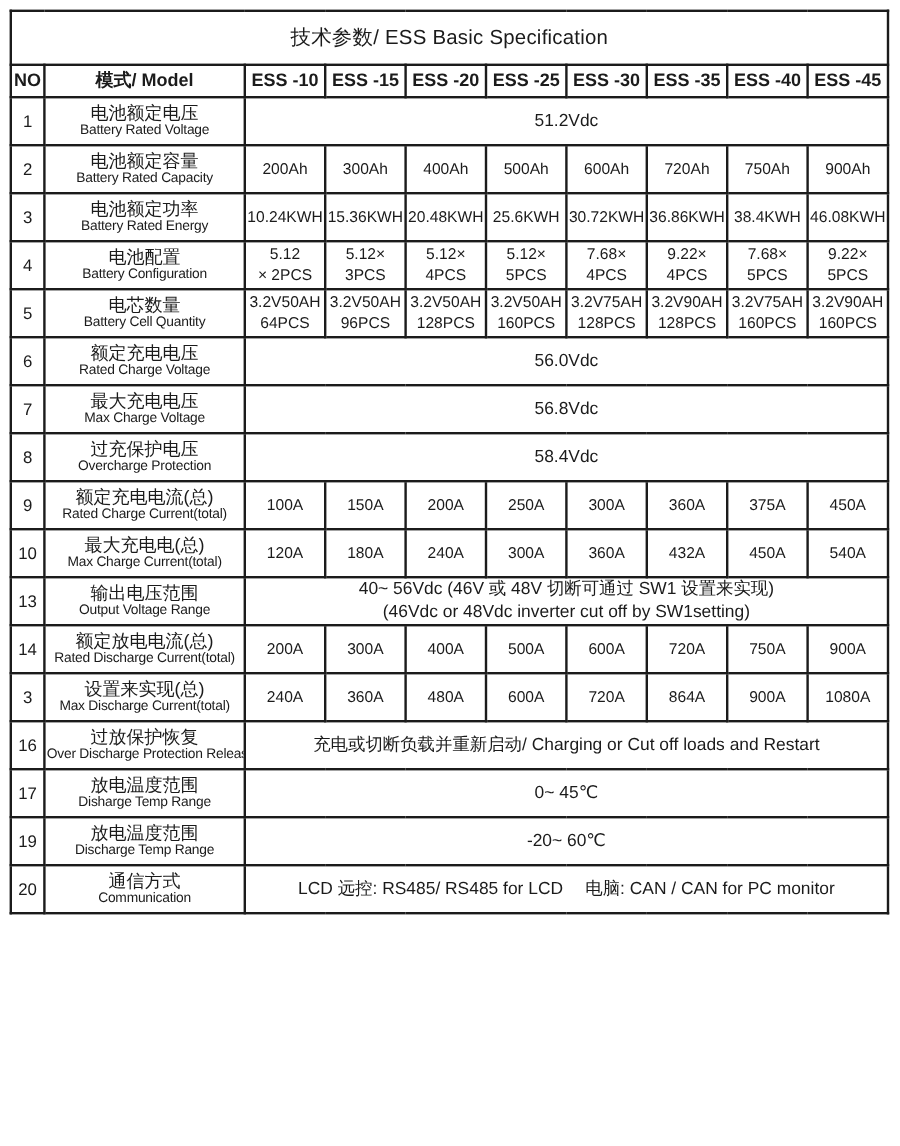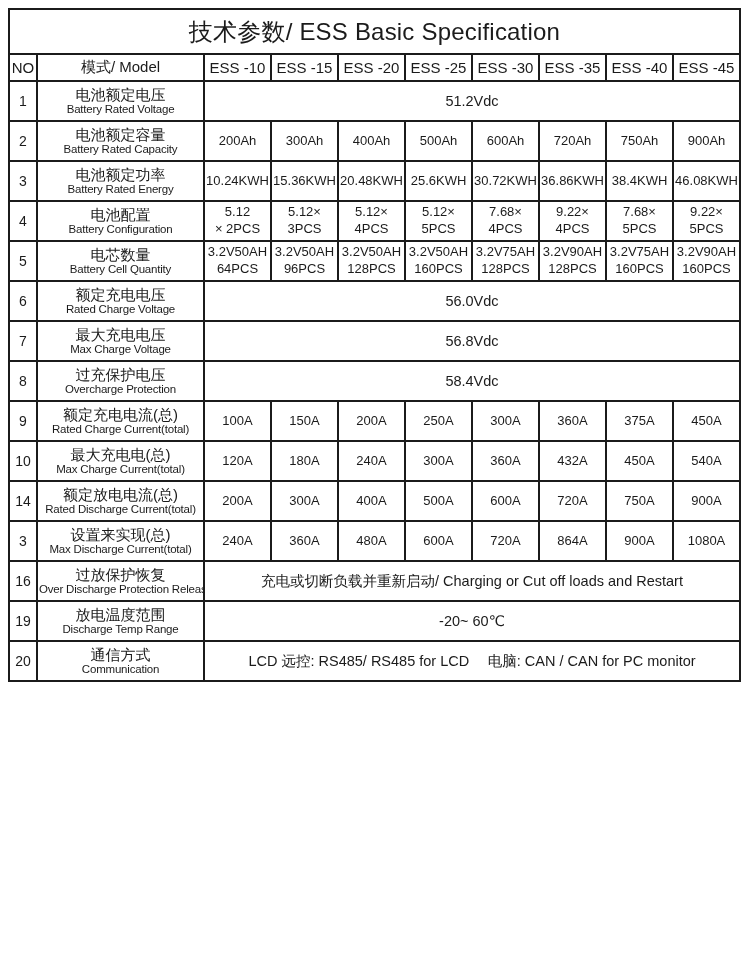--- a/index.html
+++ b/index.html
@@ -21,29 +21,29 @@
   table.spec th,
   table.spec td {
     border: 2px solid #1b1b1b;
     padding: 0 1px;
     text-align: center;
     vertical-align: middle;
     overflow: hidden;
   }
   .title-cell {
     height: 43px;
-    font-size: 24px;
+    font-size: 17px;
     font-weight: normal;
     letter-spacing: 0.2px;
     margin-left: 15px;
   }
   tr.col-header-row th {
     height: 25px;
     font-size: 15px;
-    font-weight: normal;
+    font-weight: bold;
     white-space: nowrap;
   }
   tbody tr {
     height: 40px;
   }
   .no-cell {
     font-size: 14px;
   }
   .label-cell {
     line-height: 1.15;
@@ -226,20 +226,29 @@
         <td class="value-cell">120A</td>
         <td class="value-cell">180A</td>
         <td class="value-cell">240A</td>
         <td class="value-cell">300A</td>
         <td class="value-cell">360A</td>
         <td class="value-cell">432A</td>
         <td class="value-cell">450A</td>
         <td class="value-cell">540A</td>
       </tr>
       <tr>
+        <td class="no-cell">13</td>
+        <td class="label-cell">
+          <div class="zh">输出电压范围</div>
+          <div class="en">Output Voltage Range</div>
+        </td>
+        <td colspan="8" class="value-cell span-cell">40~ 56Vdc (46V 或 48V 切断可通过 SW1 设置来实现)
+(46Vdc or 48Vdc inverter cut off by SW1setting)</td>
+      </tr>
+      <tr>
         <td class="no-cell">14</td>
         <td class="label-cell">
           <div class="zh">额定放电电流(总)</div>
           <div class="en">Rated Discharge Current(total)</div>
         </td>
         <td class="value-cell">200A</td>
         <td class="value-cell">300A</td>
         <td class="value-cell">400A</td>
         <td class="value-cell">500A</td>
         <td class="value-cell">600A</td>
@@ -264,20 +273,28 @@
       </tr>
       <tr>
         <td class="no-cell">16</td>
         <td class="label-cell">
           <div class="zh">过放保护恢复</div>
           <div class="en">Over Discharge Protection Release</div>
         </td>
         <td colspan="8" class="value-cell span-cell">充电或切断负载并重新启动/ Charging or Cut off loads and Restart</td>
       </tr>
       <tr>
+        <td class="no-cell">17</td>
+        <td class="label-cell">
+          <div class="zh">放电温度范围</div>
+          <div class="en">Disharge Temp Range</div>
+        </td>
+        <td colspan="8" class="value-cell span-cell">0~ 45℃</td>
+      </tr>
+      <tr>
         <td class="no-cell">19</td>
         <td class="label-cell">
           <div class="zh">放电温度范围</div>
           <div class="en">Discharge Temp Range</div>
         </td>
         <td colspan="8" class="value-cell span-cell">-20~ 60℃</td>
       </tr>
       <tr>
         <td class="no-cell">20</td>
         <td class="label-cell">

